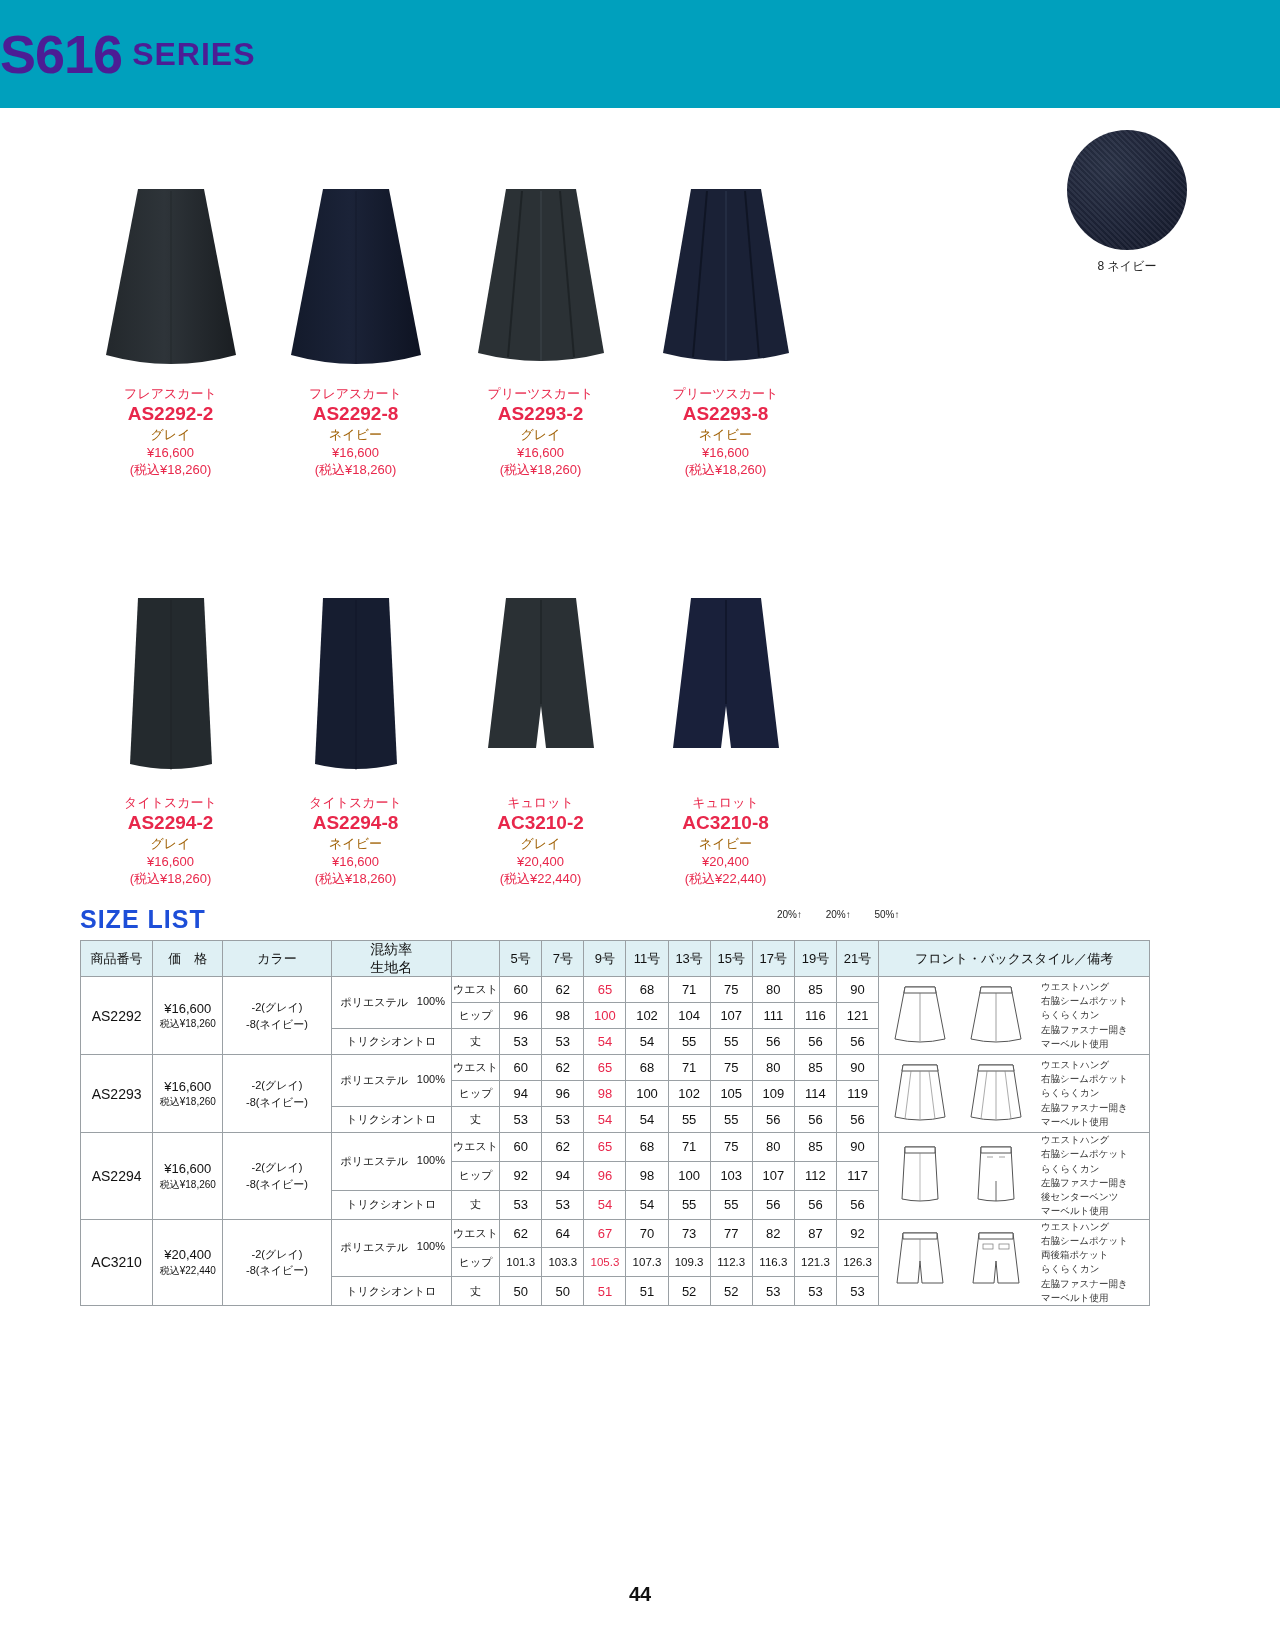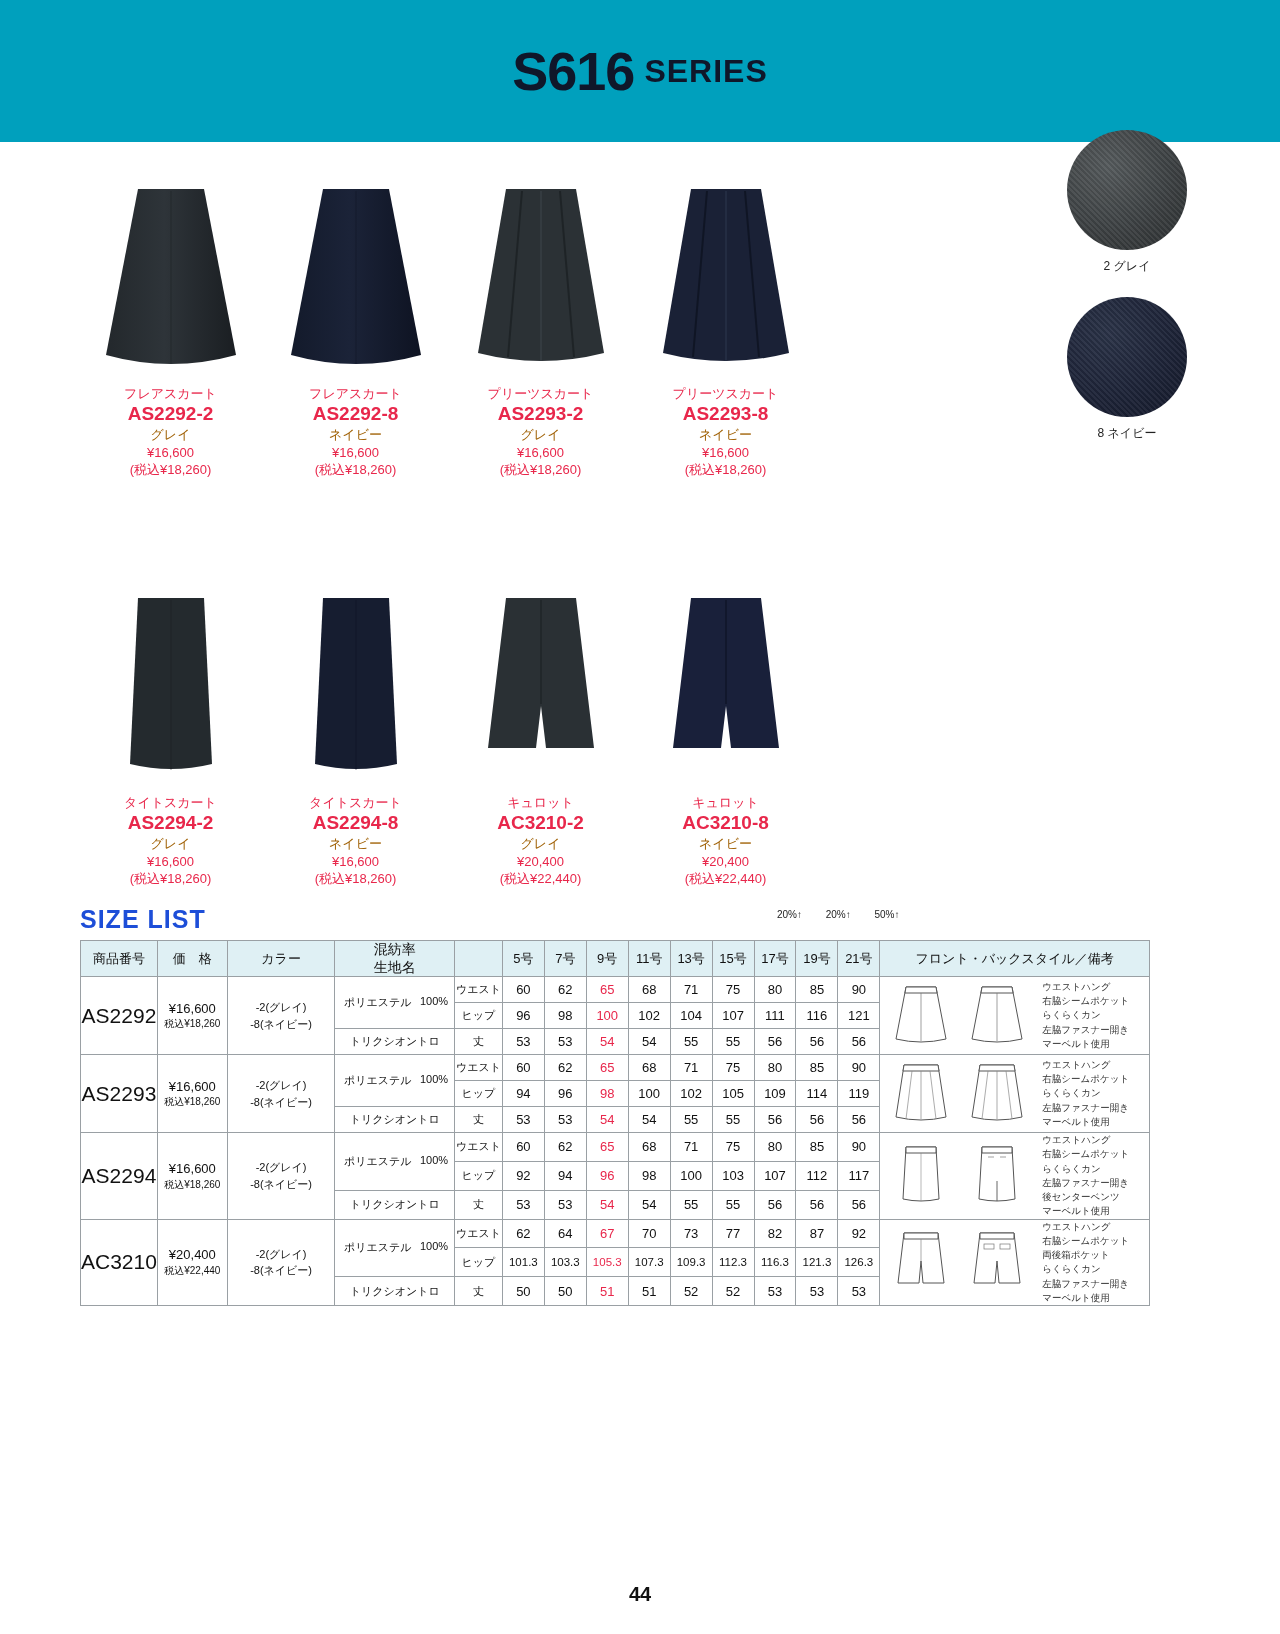--- a/index.html
+++ b/index.html
@@ -7,24 +7,24 @@
   body {
     width:1280px; height:1634px;
     background:#ffffff;
     font-family:"Liberation Sans", sans-serif;
     position:relative;
     overflow:hidden;
   }
 
   
   .header {
-    height:142px;
+    height:108px;
     background:#00a0bd;
-    display:flex; align-items:center; justify-content:center;
-    color:#0f172a;
+    display:flex; align-items:center; justify-content:flex-start;
+    color:#4c1d95;
   }
   .header .title-main {
     font-size:54px; font-weight:bold; letter-spacing:-1px;
   }
   .header .title-sub {
     font-size:32px; font-weight:bold; margin-left:10px; letter-spacing:1px;
   }
 
   
   .products {
@@ -74,21 +74,21 @@
   }
   table.sz thead th { background:#dff0f4; height:30px; font-weight:normal; font-size:13px; }
   .col-code { width:72px; }
   .col-price { width:70px; }
   .col-color { width:108px; }
   .col-fab { width:120px; }
   .col-part { width:48px; font-size:11px; }
   .col-size { width:42px; }
   .col-style { width:270px; }
 
-  td.code { font-size:21px; }
+  td.code { font-size:14px; }
   td.price { font-size:13px; line-height:1.3; }
   td.price .tax { font-size:10px; }
   td.color { font-size:11px; text-align:left; padding-left:6px; line-height:1.5; }
   td.fab { font-size:11px; text-align:left; padding-left:6px; }
   td.fab .pct { float:right; padding-right:6px; }
   td.part { font-size:11px; height:26px; }
   td.num { height:26px; }
   td.num.hl { color:#e8274b; }
   .style-cell { padding:4px 4px; }
   .style-inner { display:flex; align-items:center; }
@@ -103,24 +103,20 @@
 </style>
 </head>
 <body>
 
 <div class="header">
   <span class="title-main">S616</span>
   <span class="title-sub">SERIES</span>
 </div>
 
 <div class="swatches">
-  <div>
-    <div class="swatch sw-grey"></div>
-    <div class="sw-label">2 グレイ</div>
-  </div>
   <div>
     <div class="swatch sw-navy"></div>
     <div class="sw-label">8 ネイビー</div>
   </div>
 </div>
 
 <div class="products">
 
   <div class="row">
 

